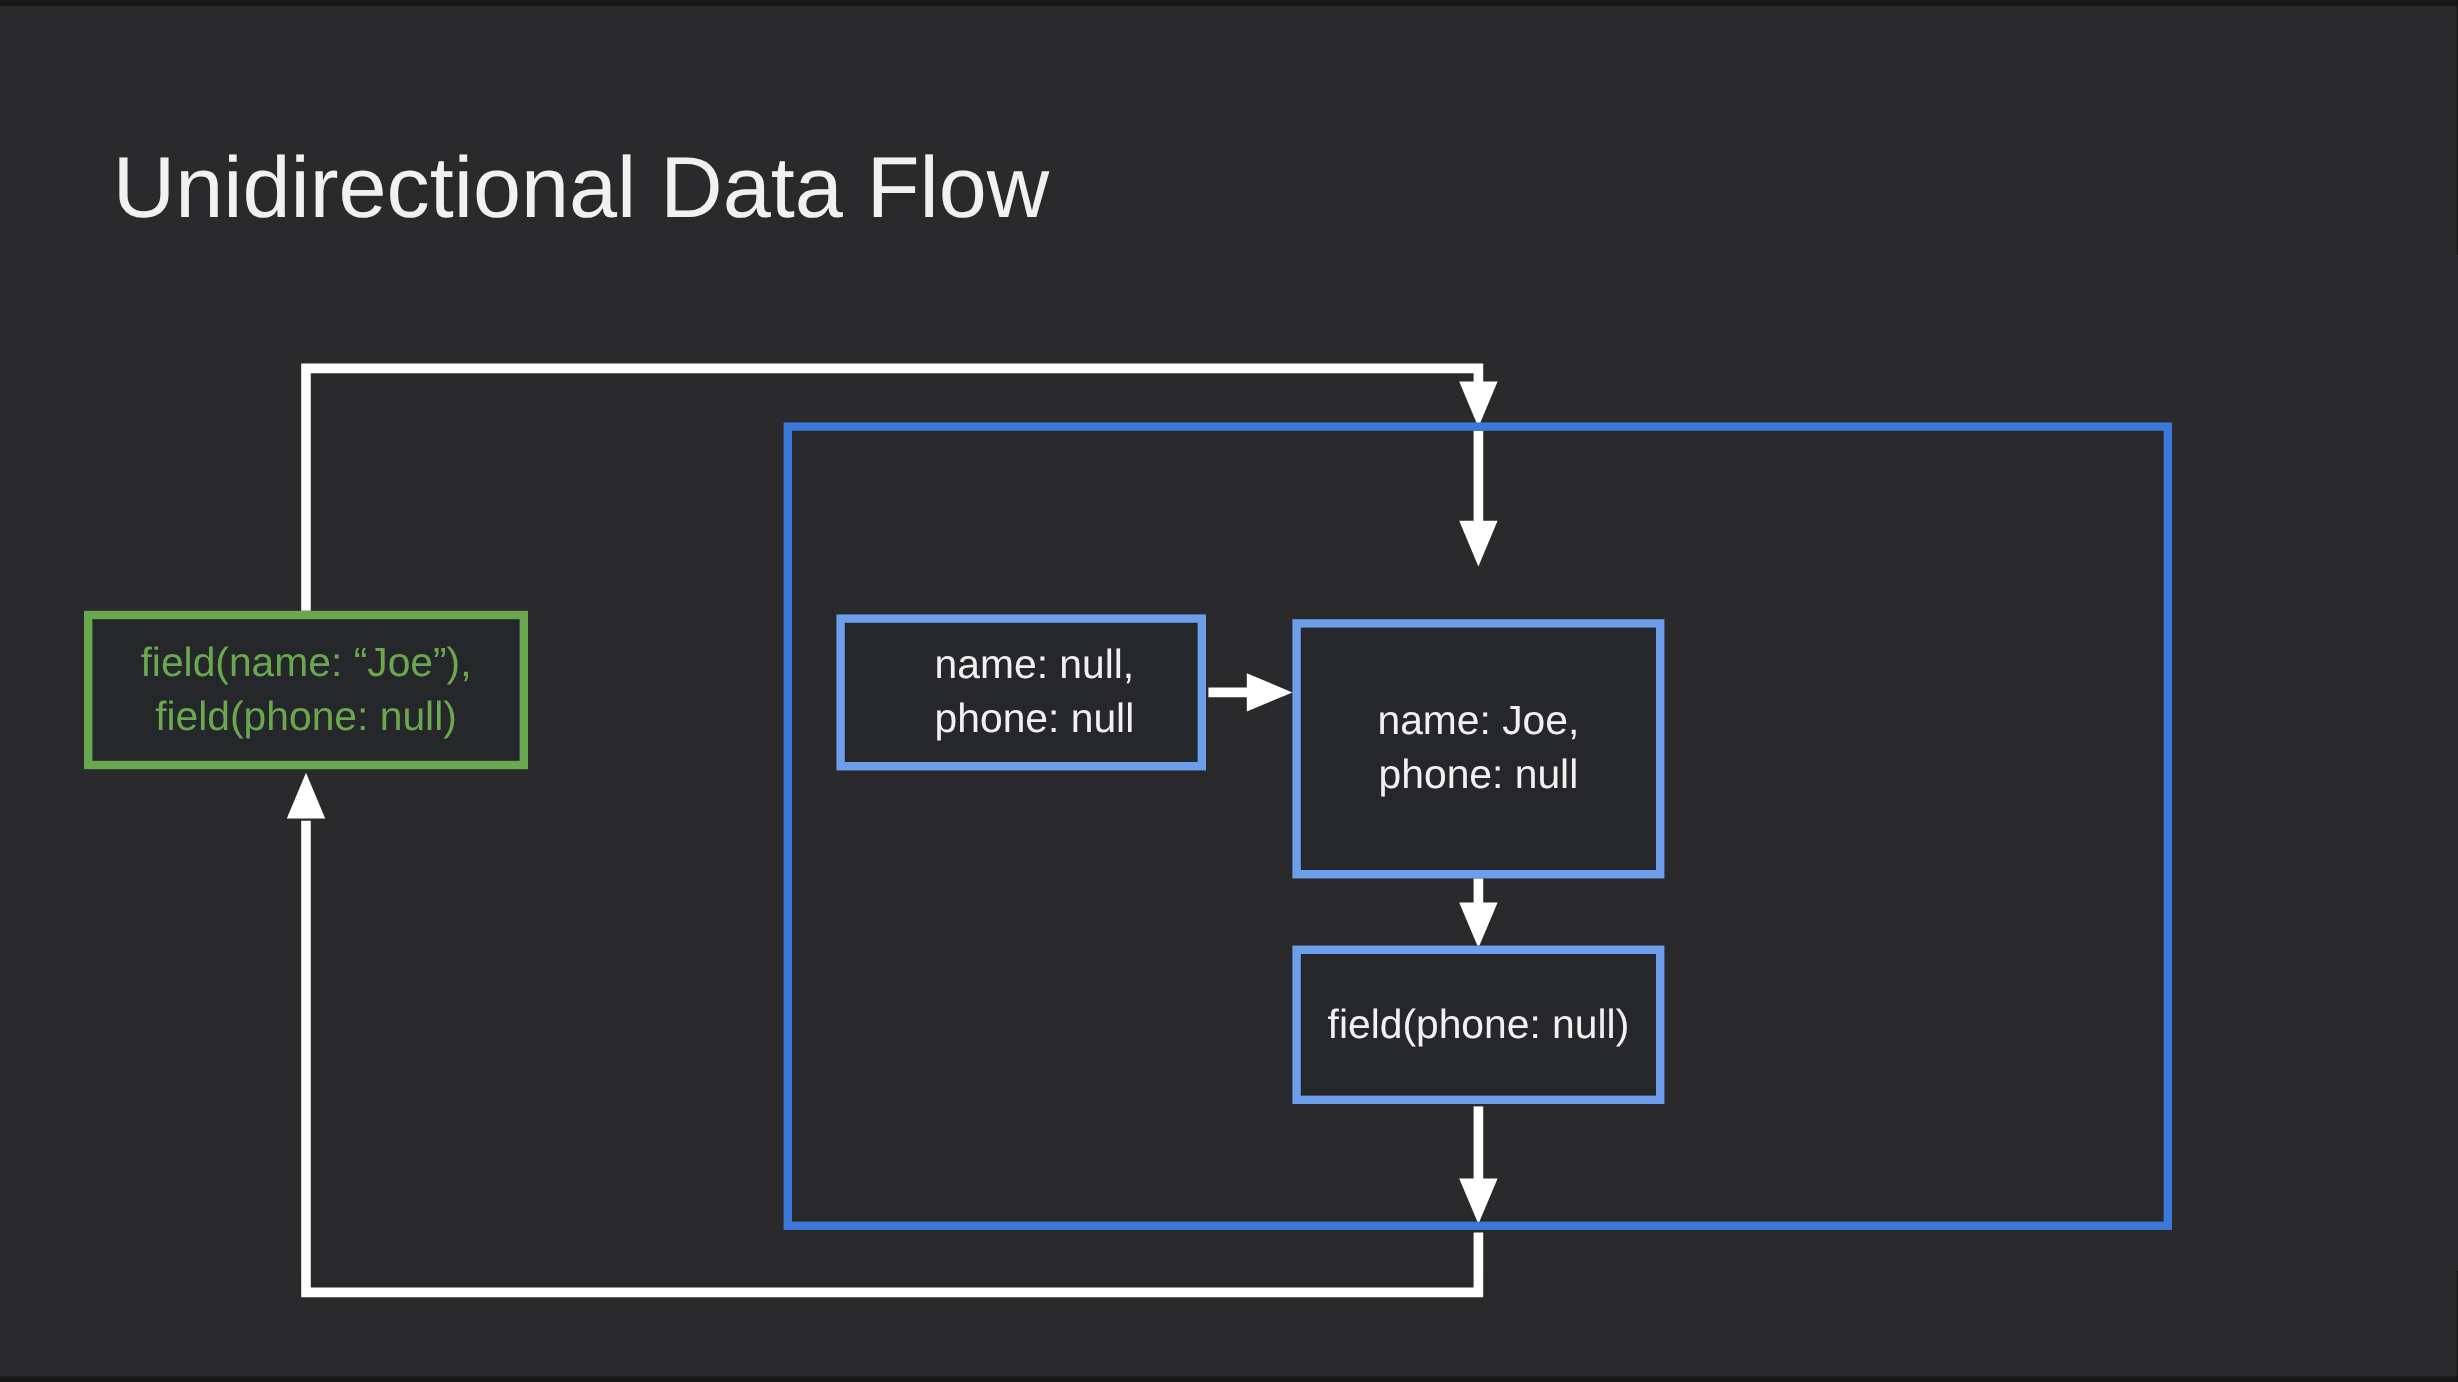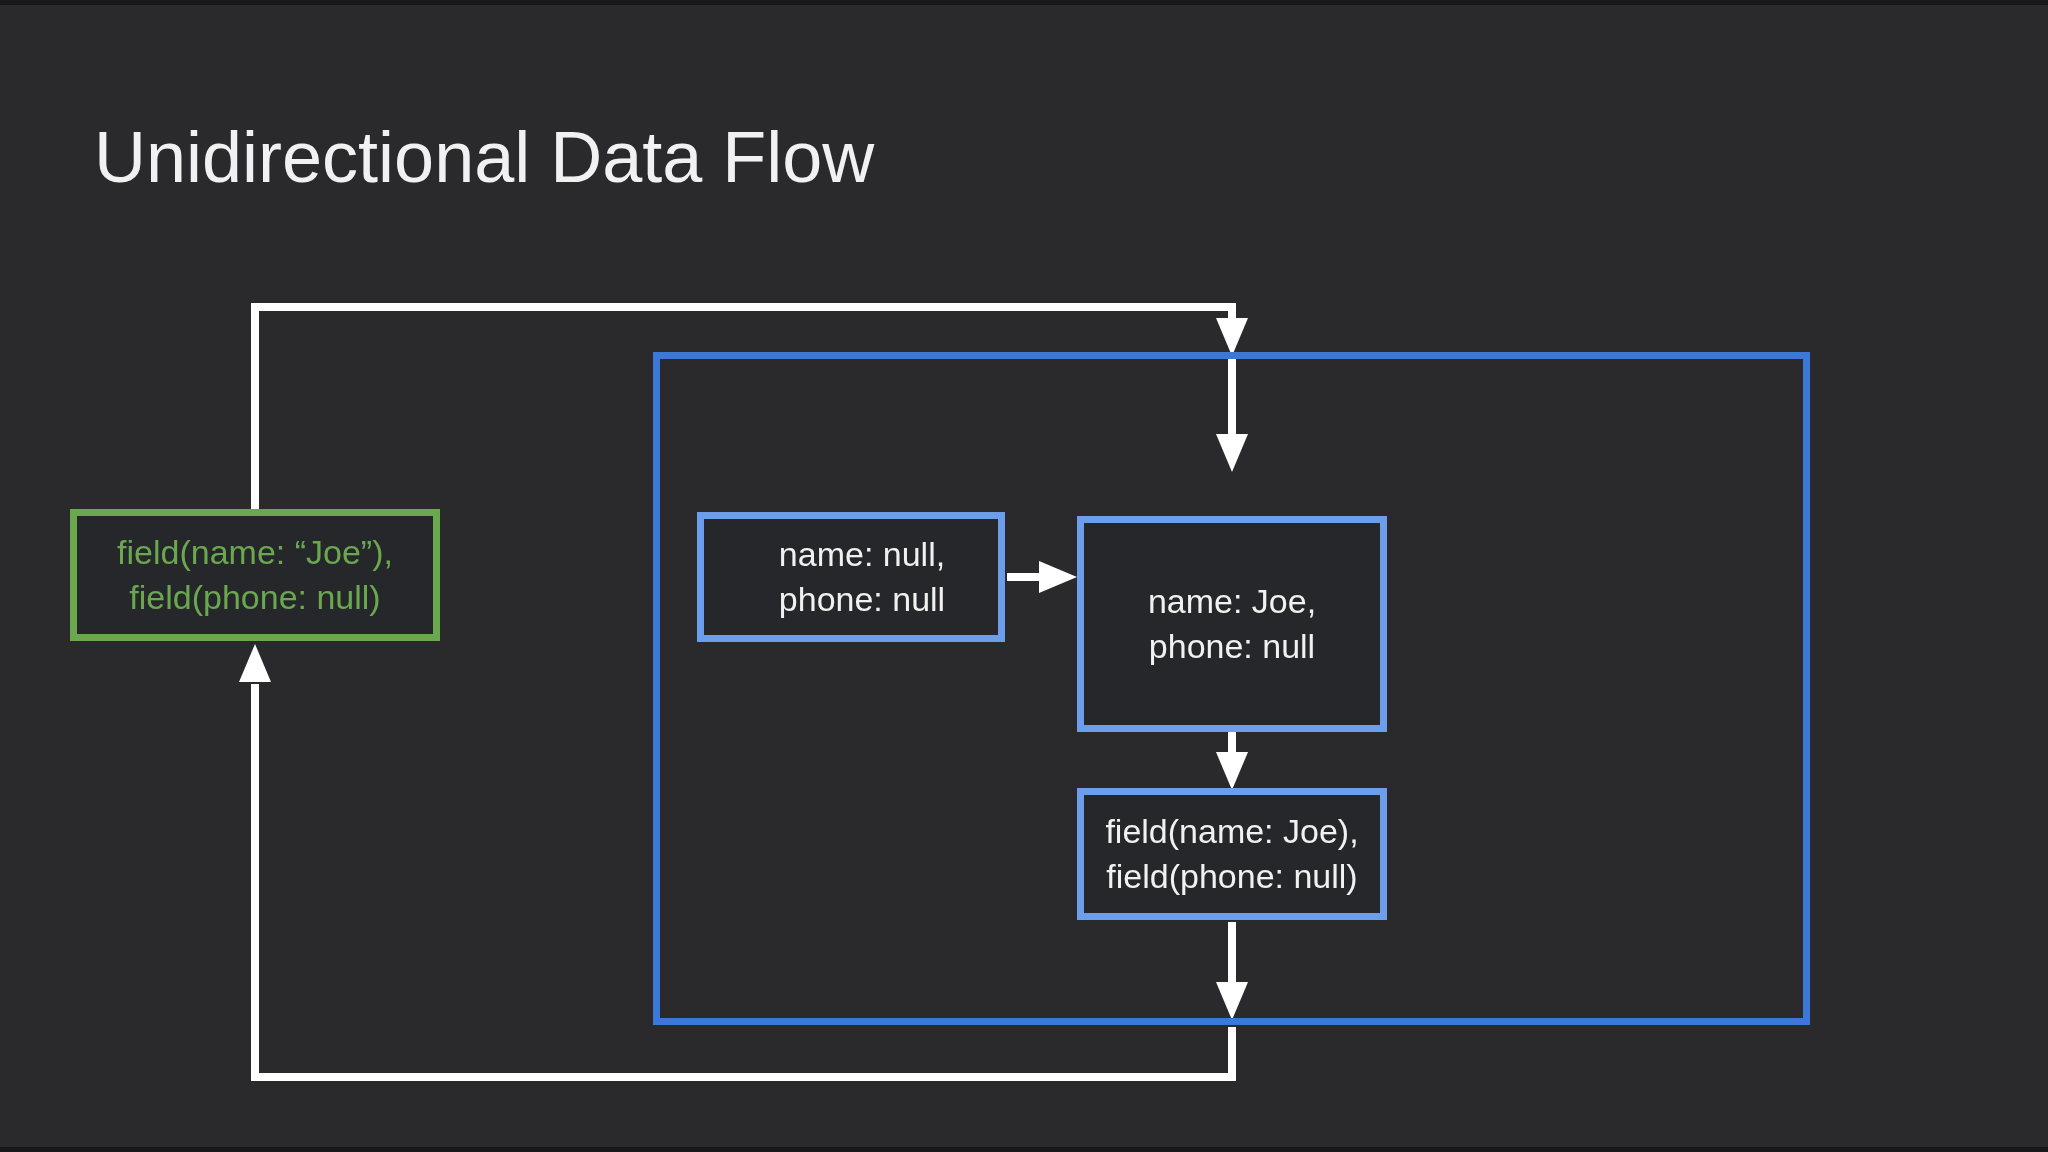--- a/index.html
+++ b/index.html
@@ -94,17 +94,16 @@
     <span>name: null,</span>
     <span>phone: null</span>
   </div>
 
   <div class="node blue node-updated">
     <span>name: Joe,</span>
     <span>phone: null</span>
   </div>
 
   <div class="node blue node-emitted">
-    <span>field(name: Joe),</span>
     <span>field(phone: null)</span>
   </div>
 
 </div>
 
 </body></html>

